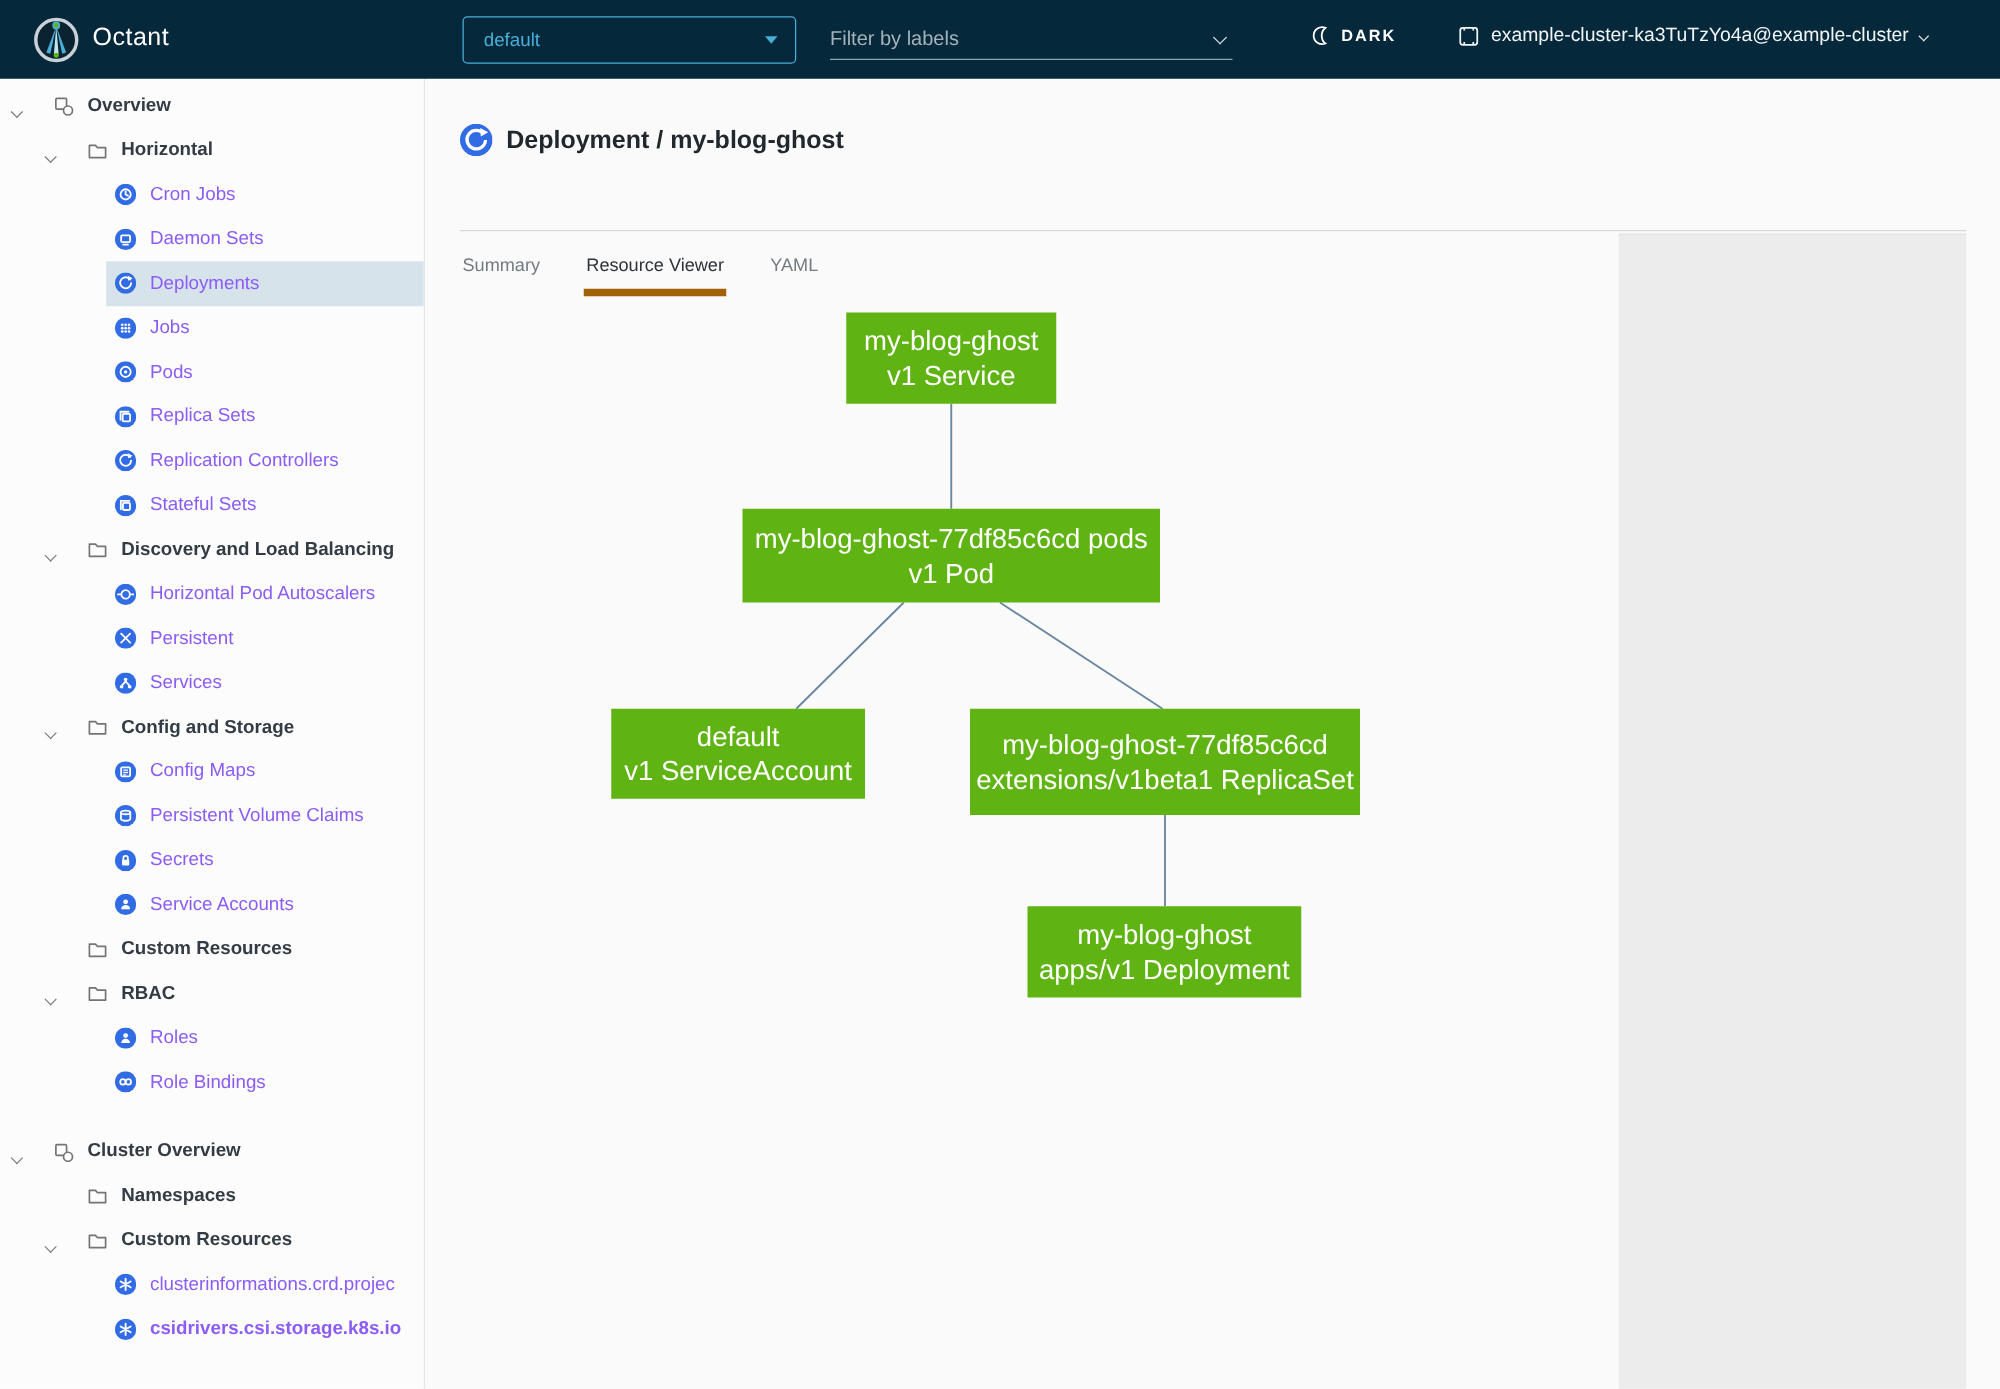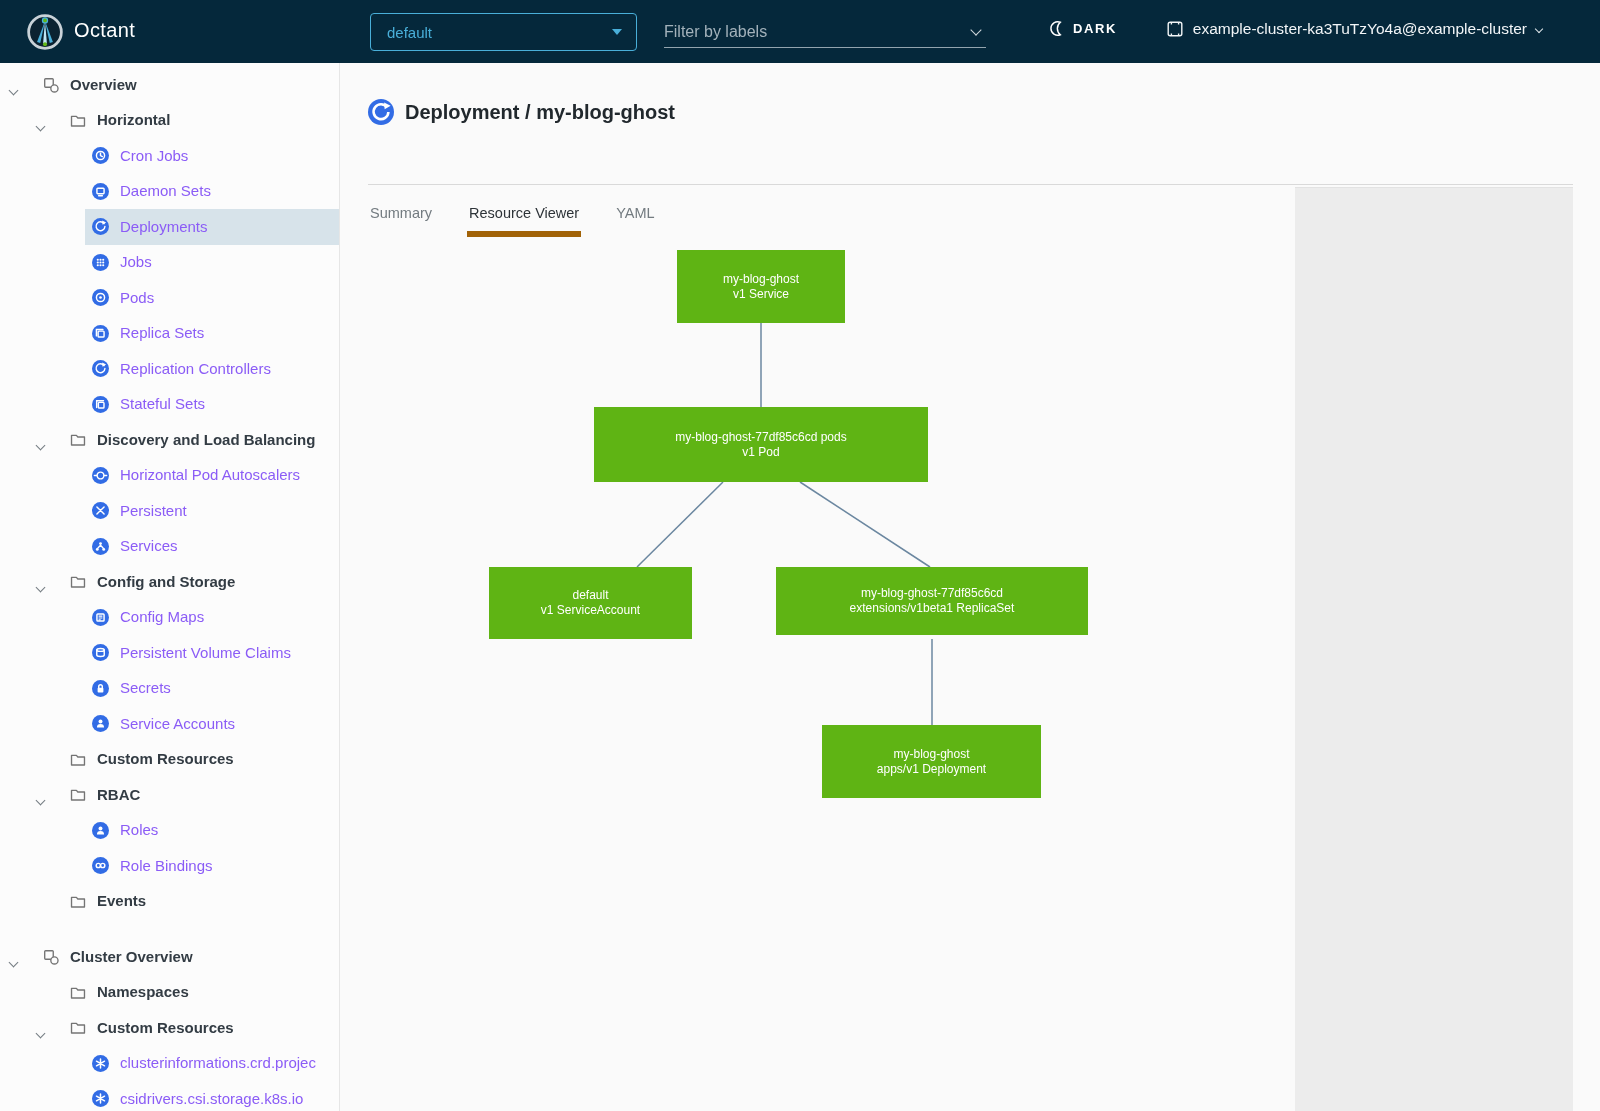--- a/index.html
+++ b/index.html
@@ -51,21 +51,21 @@
   .page-title { font-size:20px; color:#21282d; font-weight:700; }
   .tabs { position:absolute; left:28px; top:89px; display:flex; gap:33px; }
   .tab { font-size:14.5px; color:#737b80; padding:6px 2px 10px 2px; cursor:pointer;margin-top:47px; }
   .tab.active { color:#2d3338; border-bottom:6px solid #a16207; }
   .tab-divider { position:absolute; left:28px; top:121px; width:1205px; height:1px; background:#d9d9d9; }
   .detail-panel { position:absolute; left:955px; top:124px; width:278px; bottom:0;
                   background:#ececec; border-top:1px solid #e2e2e2; }
   .graph-layer { position:absolute; left:0; top:0; width:1260px; height:1048px; }
   .edges { position:absolute; left:0; top:0; }
   .gnode { position:absolute; background:#5fb414; color:#ffffff; display:flex; flex-direction:column;
-           align-items:center; justify-content:center; text-align:left; font-size:12px;
+           align-items:center; justify-content:center; text-align:left; font-size:22px;
            line-height:1.25; cursor:pointer; }
 </style>
 </head>
 <body>
 
 <div class="header">
   <div class="logo-wrap">
     <svg viewBox="0 0 36 36" width="38" height="38">
       <circle cx="18" cy="18" r="15.5" fill="#0b2231" stroke="#c9d2d8" stroke-width="2.6"></circle>
       <polygon points="18,7.5 10.5,27.5 13.5,28.5" fill="#49afd9"></polygon>
@@ -288,26 +288,20 @@
         <span class="lbl" style="left: 120px;">Roles</span>
       </div>
       <div class="nav-row">
         <span class="kicon" style="left: 92px;"><svg viewBox="0 0 20 20" width="17" height="17">
             <circle cx="10" cy="10" r="10" fill="#326ce5"></circle>
             <circle cx="7.4" cy="10" r="2.5" fill="none" stroke="#ffffff" stroke-width="1.7" stroke-linecap="round"></circle>
             <circle cx="12.6" cy="10" r="2.5" fill="none" stroke="#ffffff" stroke-width="1.7" stroke-linecap="round"></circle>
           </svg></span>
         <span class="lbl" style="left: 120px;">Role Bindings</span>
       </div>
-      <div class="nav-row bold">
-        <span class="gicon" style="left: 69px;"><svg viewBox="0 0 20 20" width="18" height="18">
-            <path d="M2.8 15.6 V4.8 h5.4 l1.6 1.9 h7.4 v8.9 z" fill="none" stroke="#747474" stroke-width="1.5" stroke-linejoin="round"></path>
-          </svg></span>
-        <span class="lbl" style="left: 97px;">Events</span>
-      </div>
       <div class="nav-row bold gap-before">
         <span class="chevwrap" style="left: 10px;"><span class="chev"></span></span>
         <span class="gicon" style="left: 42px;"><svg viewBox="0 0 20 20" width="18" height="18">
             <rect x="3" y="3" width="9.5" height="9.5" rx="1" fill="none" stroke="#747474" stroke-width="1.5"></rect>
             <circle cx="13.8" cy="13.8" r="4" fill="#fcfcfc" stroke="#747474" stroke-width="1.5"></circle>
           </svg></span>
         <span class="lbl" style="left: 70px;">Cluster Overview</span>
       </div>
       <div class="nav-row bold">
         <span class="gicon" style="left: 69px;"><svg viewBox="0 0 20 20" width="18" height="18">
@@ -327,21 +321,21 @@
             <circle cx="10" cy="10" r="10" fill="#326ce5"></circle>
             <path d="M10 4.6 V15.4 M5.3 7.3 L14.7 12.7 M14.7 7.3 L5.3 12.7" stroke="#fff" stroke-width="1.8" stroke-linecap="round"></path>
           </svg></span>
         <span class="lbl" style="left: 120px;">clusterinformations.crd.projec</span>
       </div>
       <div class="nav-row">
         <span class="kicon" style="left: 92px;"><svg viewBox="0 0 20 20" width="17" height="17">
             <circle cx="10" cy="10" r="10" fill="#326ce5"></circle>
             <path d="M10 4.6 V15.4 M5.3 7.3 L14.7 12.7 M14.7 7.3 L5.3 12.7" stroke="#fff" stroke-width="1.8" stroke-linecap="round"></path>
           </svg></span>
-        <span class="lbl" style="left: 120px;">csidrivers.csi.storage.k8s.io</span>
+        <span class="lbl" style="left: 120px; font-weight: bold;">csidrivers.csi.storage.k8s.io</span>
       </div>
     </div>
 </nav>
 
 <div class="main">
   <div class="page-head">
     <span class="ticon">
       <svg viewBox="0 0 20 20" width="26" height="26">
         <circle cx="10" cy="10" r="10" fill="#326ce5"></circle>
         <path d="M14.6 6.4 A5.7 5.7 0 1 0 15.7 10" fill="none" stroke="#ffffff" stroke-width="2"></path>
@@ -371,21 +365,21 @@
           <div>v1 Service</div>
         </div>
         <div class="gnode" style="left: 254px; top: 344px; width: 334px; height: 75px; background: rgb(95, 180, 20);">
           <div>my-blog-ghost-77df85c6cd pods</div>
           <div>v1 Pod</div>
         </div>
         <div class="gnode" style="left: 149px; top: 504px; width: 203px; height: 72px; background: rgb(95, 180, 20);">
           <div>default</div>
           <div>v1 ServiceAccount</div>
         </div>
-        <div class="gnode" style="left: 436px; top: 504px; width: 312px; height: 68px; background: rgb(95, 180, 20);">
+        <div class="gnode" style="left: 436px; top: 504px; width: 312px; height: 85px; background: rgb(95, 180, 20);">
           <div>my-blog-ghost-77df85c6cd</div>
           <div>extensions/v1beta1 ReplicaSet</div>
         </div>
         <div class="gnode" style="left: 482px; top: 662px; width: 219px; height: 73px; background: rgb(95, 180, 20);">
           <div>my-blog-ghost</div>
           <div>apps/v1 Deployment</div>
         </div>
       </div>
   </div>
 

